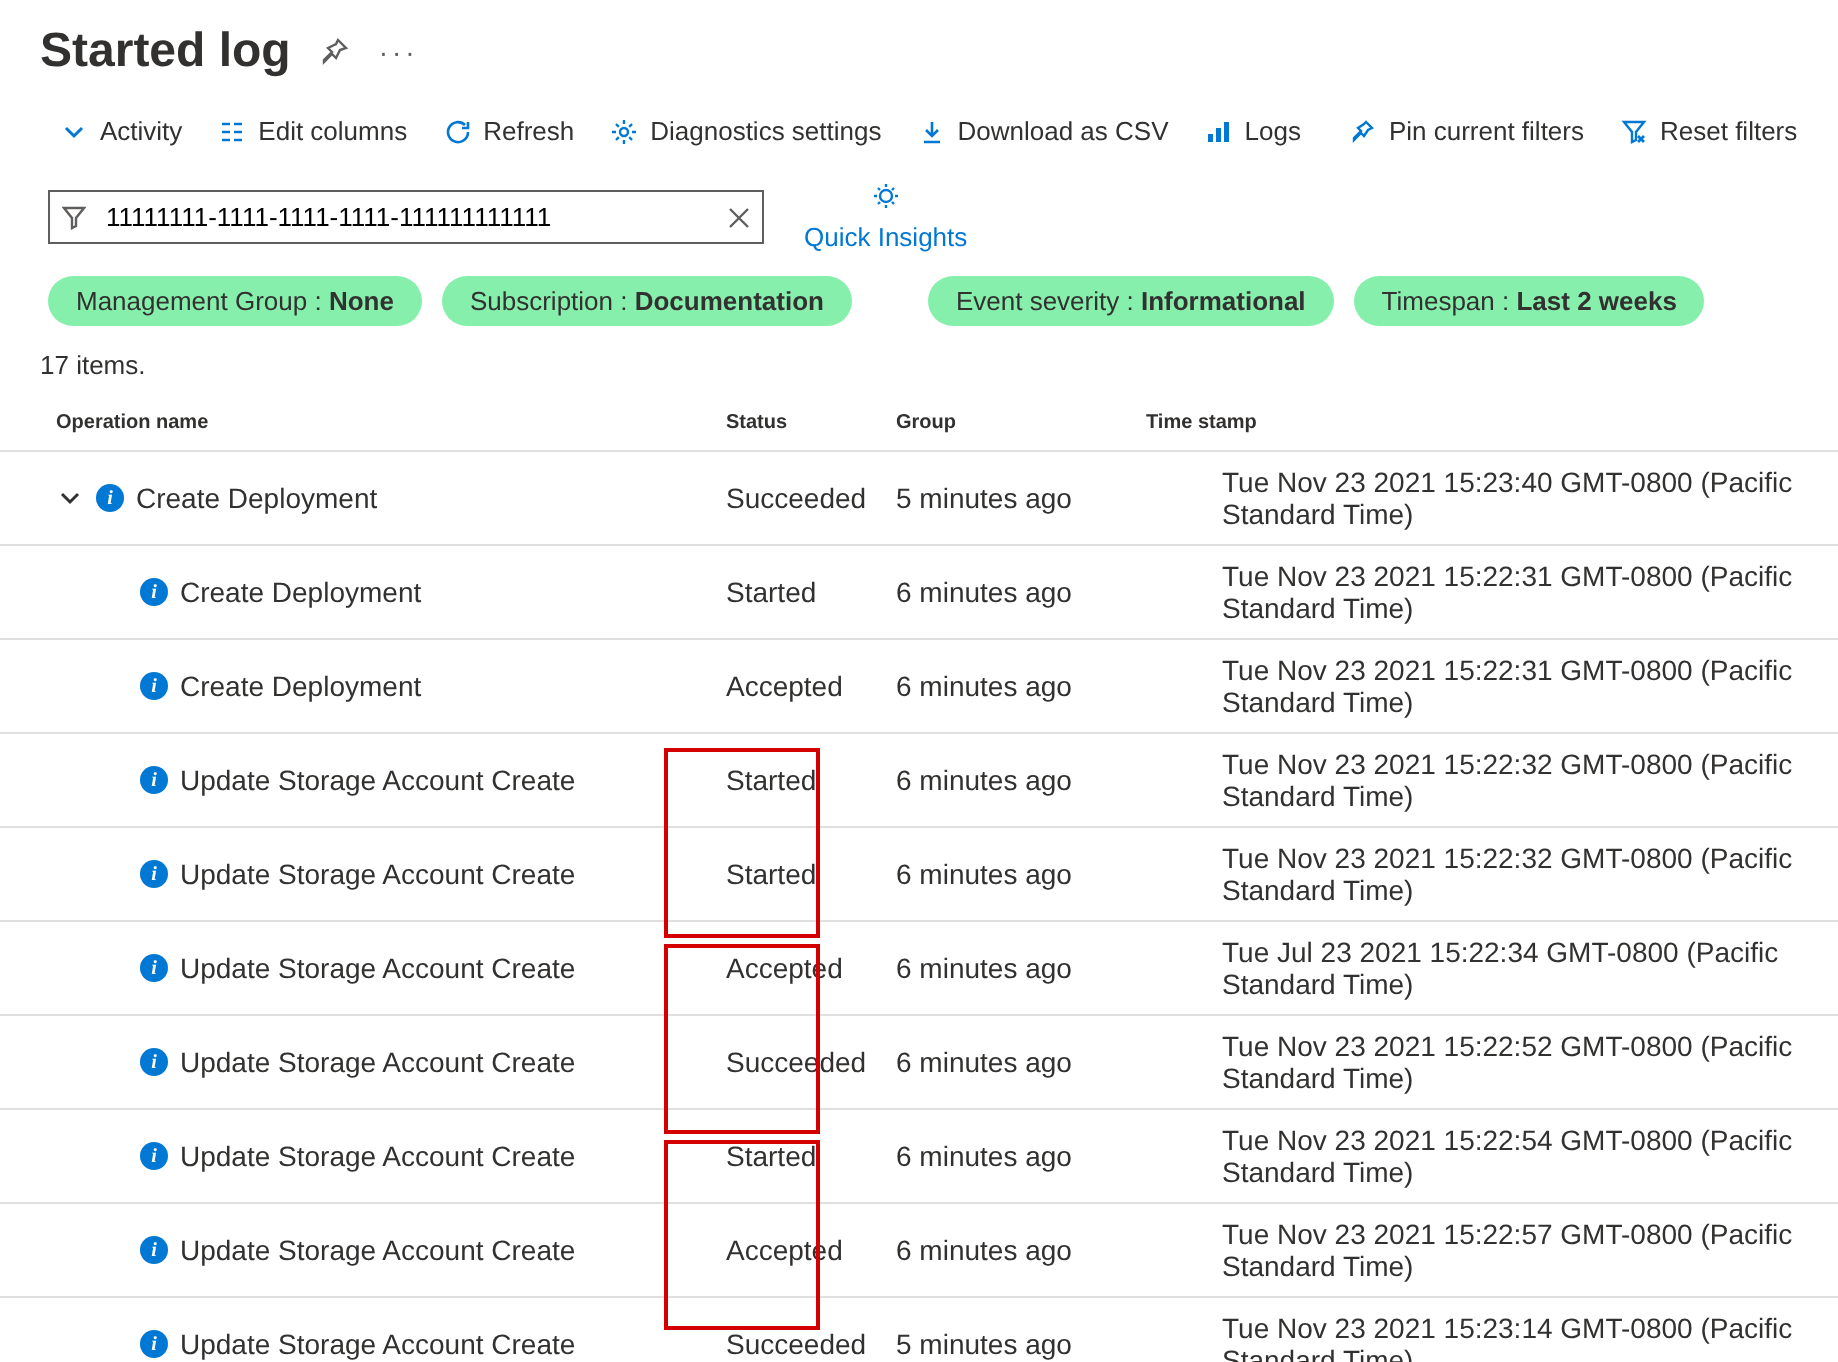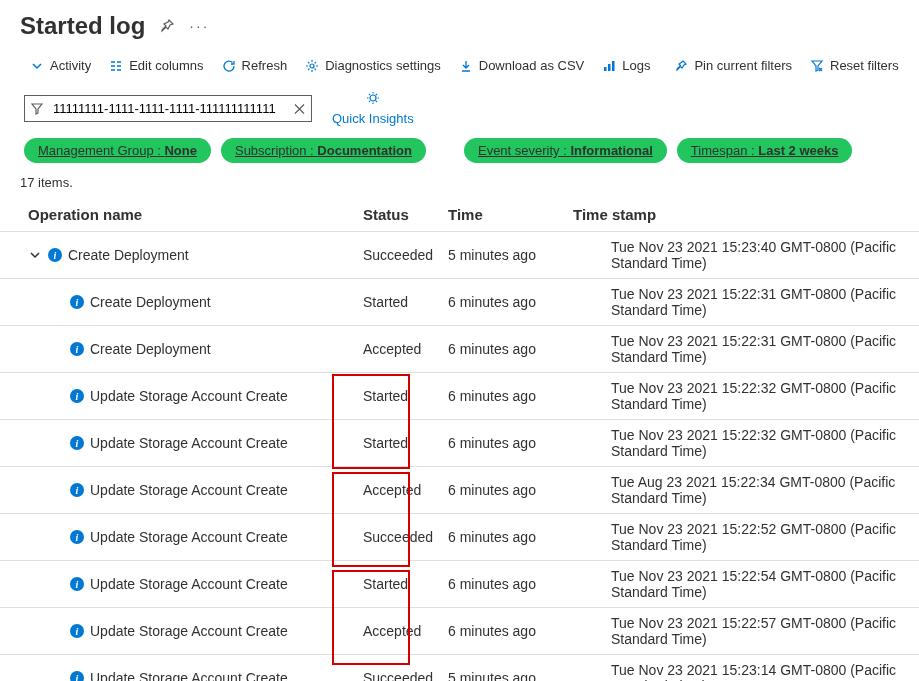--- a/index.html
+++ b/index.html
@@ -4,33 +4,33 @@
 <style>
 * { box-sizing: border-box; margin: 0; padding: 0; }
 body { font-family: "Segoe UI", -apple-system, sans-serif; font-size: 13px; color: #323130; background: #fff; width: 919px; }
 .header { display: flex; align-items: center; padding: 12px 20px 8px; gap: 14px; }
 .page-title { font-size: 24px; font-weight: 600; }
 .header-icon { color: #605e5c; cursor: pointer; }
 .toolbar { display: flex; align-items: center; gap: 6px; padding: 6px 24px 10px; font-size: 13px; }
 .tool-item { display: flex; align-items: center; gap: 6px; padding: 4px 6px; cursor: pointer; color: #323130; white-space: nowrap; }
 .tool-icon { color: #0078d4; display: inline-flex; }
 .search-row { display: flex; align-items: center; gap: 20px; padding: 4px 24px 12px; }
-.search-box { position: relative; width: 288px; }
+.search-box { position: relative; width: 358px; }
 .search-box input { width: 100%; padding: 5px 28px 5px 28px; border: 1px solid #605e5c; font-size: 13px; font-family: inherit; }
 .search-box .left-ic { position: absolute; left: 7px; top: 50%; transform: translateY(-50%); color: #605e5c; }
 .search-box .clear-ic { position: absolute; right: 7px; top: 50%; transform: translateY(-50%); color: #605e5c; cursor: pointer; }
 .quick-insights { display: flex; align-items: center; gap: 6px; color: #0078d4; cursor: pointer; font-size: 13px; flex-direction: column; }
 .pills { display: flex; gap: 10px; padding: 0 24px 12px; font-size: 13px; }
-.pill { background: #22c55e; border-radius: 14px; padding: 5px 14px; cursor: pointer; white-space: nowrap; text-decoration: underline; }
+.pill { background: #86efac; border-radius: 14px; padding: 5px 14px; cursor: pointer; white-space: nowrap; }
 .pill .bold { font-weight: 600; }
 .sep { width: 18px; }
 .count { padding: 0 20px 8px; font-size: 13px; }
 .table { width: 100%; }
 .thead, .trow { display: grid; grid-template-columns: 335px 85px 125px 1fr; align-items: center; }
-.thead { padding: 8px 0 8px 28px; font-weight: 600; font-size: 15px; }
+.thead { padding: 8px 0 8px 28px; font-weight: 600; font-size: 10px; }
 .trow { padding: 7px 0 7px 28px; border-top: 1px solid #e1dfdd; font-size: 14px; }
 .op-cell { display: flex; align-items: center; gap: 6px; }
 .chev { width: 14px; display: inline-flex; justify-content: center; color: #323130; }
 .indent-0 { padding-left: 0; }
 .indent-1 { padding-left: 42px; }
 .info-ic { width: 14px; height: 14px; border-radius: 50%; background: #0078d4; color: #fff; display: inline-flex; align-items: center; justify-content: center; font-size: 10px; font-weight: bold; font-style: italic; font-family: Georgia, serif; flex-shrink: 0; }
 .op-name { white-space: nowrap; overflow: hidden; text-overflow: ellipsis; }
 .status-cell { position: relative; }
 .ts-cell { font-size: 14px; margin-left: 38px; }
 .hl-box { position: absolute; border: 2px solid #d40000; pointer-events: none; }
@@ -153,21 +153,21 @@
   <div class="pill"><span>Event severity : </span><span class="bold">Informational</span></div>
   <div class="pill"><span>Timespan : </span><span class="bold">Last 2 weeks</span></div>
 </div>
 
 <div class="count">17 items.</div>
 
 <div class="table">
   <div class="thead">
     <div>Operation name</div>
     <div>Status</div>
-    <div>Time</div>
+    <div>Group</div>
     <div>Time stamp</div>
   </div>
   <div id="tbody">
       <div class="trow">
         <div class="op-cell indent-0">
           <span class="chev">
             <svg width="12" height="12" viewBox="0 0 12 12" fill="none" stroke="currentColor" stroke-width="1.5">
               <path d="M2 4l4 4 4-4"></path>
             </svg>
           </span>
@@ -214,21 +214,21 @@
         <div>6 minutes ago</div>
         <div class="ts-cell">Tue Nov 23 2021 15:22:32 GMT-0800 (Pacific Standard Time)</div>
       </div>
       <div class="trow">
         <div class="op-cell indent-1">
           <span class="info-ic">i</span>
           <span class="op-name">Update Storage Account Create</span>
         </div>
         <div class="status-cell">Accepted</div>
         <div>6 minutes ago</div>
-        <div class="ts-cell">Tue Aug 23 2021 15:22:34 GMT-0800 (Pacific Standard Time)</div>
+        <div class="ts-cell">Tue Jul 23 2021 15:22:34 GMT-0800 (Pacific Standard Time)</div>
       </div>
       <div class="trow">
         <div class="op-cell indent-1">
           <span class="info-ic">i</span>
           <span class="op-name">Update Storage Account Create</span>
         </div>
         <div class="status-cell">Succeeded</div>
         <div>6 minutes ago</div>
         <div class="ts-cell">Tue Nov 23 2021 15:22:52 GMT-0800 (Pacific Standard Time)</div>
       </div>

